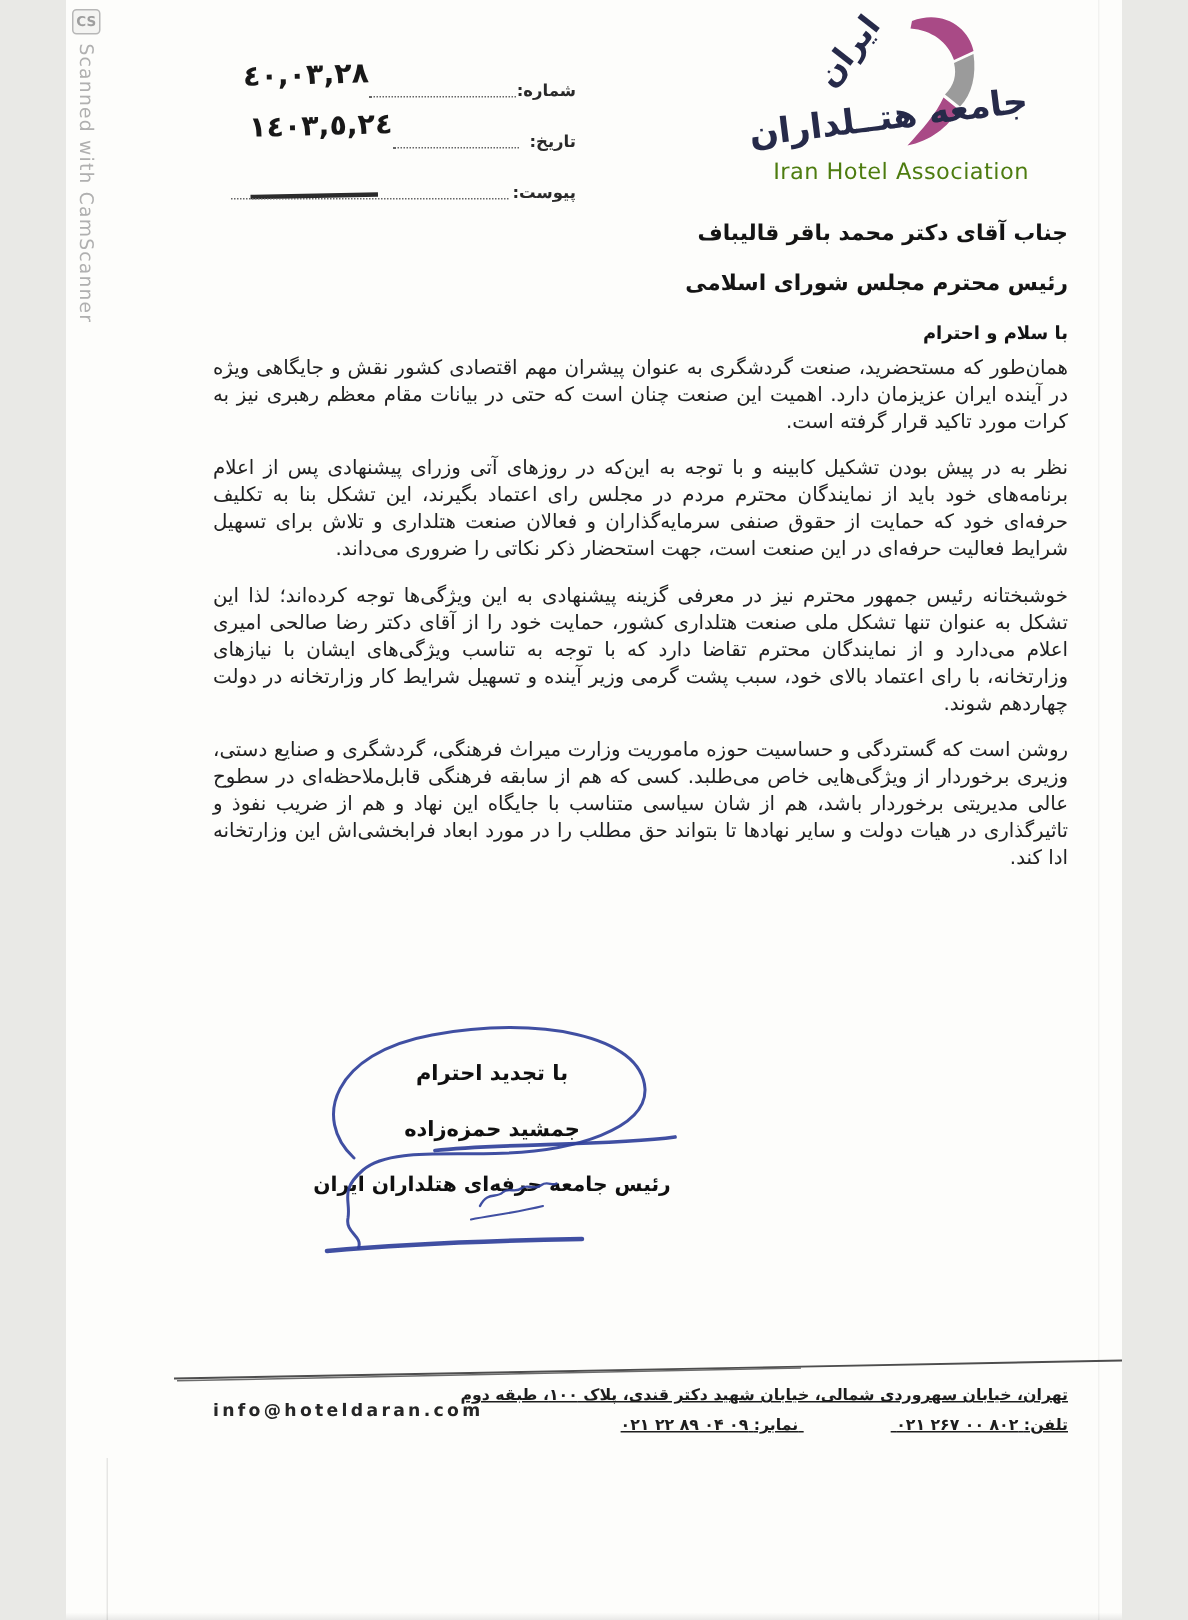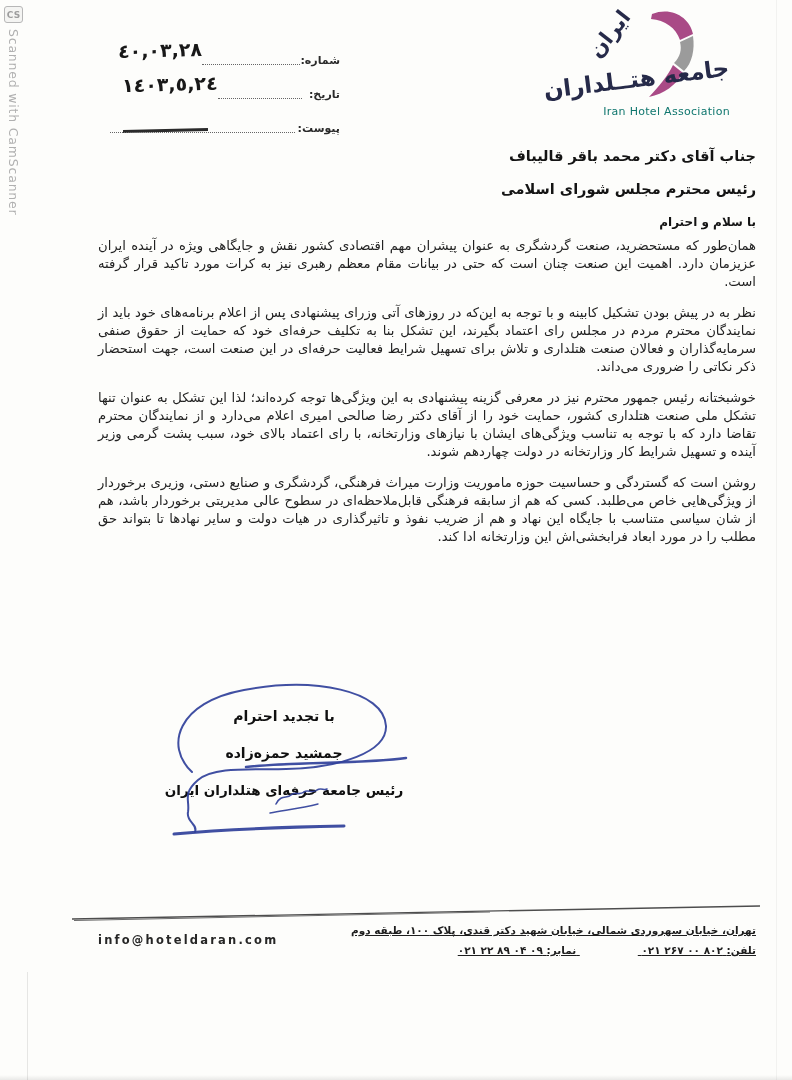--- a/index.html
+++ b/index.html
@@ -3,21 +3,21 @@
 <meta charset="utf-8">
 <style>
   :root{
     --logo-magenta:#a94a86;
     --logo-gray:#9b9b9b;
     --ink-blue:#30409a;
   }
   html,body{margin:0;padding:0;background:#e9e9e6;}
   .page{
     position:relative;
-    width:792px;height:1080px;
+    width:704px;height:1080px;
     margin:0 auto;
     background:#fdfdfb;
     overflow:hidden;
     font-family:"DejaVu Sans", sans-serif;
     color:#202020;
   }
   
   .watermark{position:absolute;left:4px;top:6px;width:24px;}
   .ws-badge{
     width:17px;height:15px;border:1.5px solid #b7b7b7;border-radius:3px;
@@ -51,21 +51,21 @@
   .logo{position:absolute;right:28px;top:8px;width:220px;height:118px;}
   .logo svg{position:absolute;right:66px;top:0;}
   .cal-top{
     position:absolute;right:128px;top:14px;font-size:21px;font-weight:bold;
     color:#262a49;transform:rotate(-52deg);white-space:nowrap;
   }
   .cal-main{
     position:absolute;right:34px;top:58px;font-size:23px;font-weight:bold;
     color:#262a49;transform:rotate(-7deg);white-space:nowrap;
   }
-  .logo-sub{position:absolute;right:34px;top:97px;font-size:11px;color:#0f766e;letter-spacing:.3px;white-space:nowrap;}
+  .logo-sub{position:absolute;right:34px;top:97px;font-size:15px;color:#4d7c0f;letter-spacing:.3px;white-space:nowrap;}
   
   .recipient{position:absolute;right:36px;top:140px;text-align:right;direction:rtl;}
   .r-line{font-size:14.5px;font-weight:bold;line-height:33px;color:#141414;}
   .salutation{font-size:12px;}
   
   .body-text{position:absolute;right:36px;left:98px;top:237px;direction:rtl;}
   .body-text p{
     margin:0 0 13px 0;font-size:13.2px;line-height:18px;color:#222;
     text-align:justify;text-align-last:right;
   }

